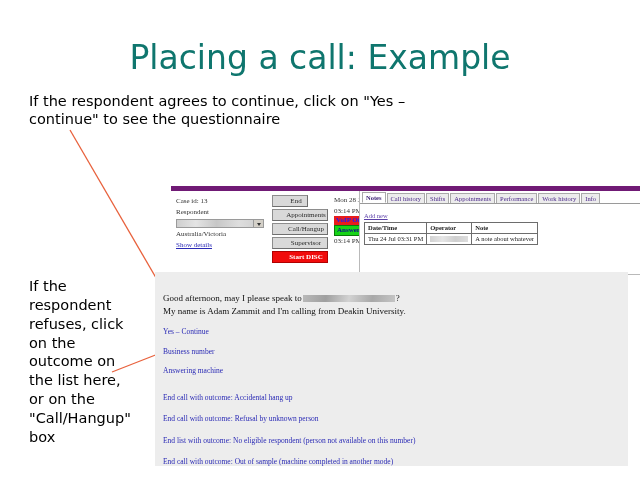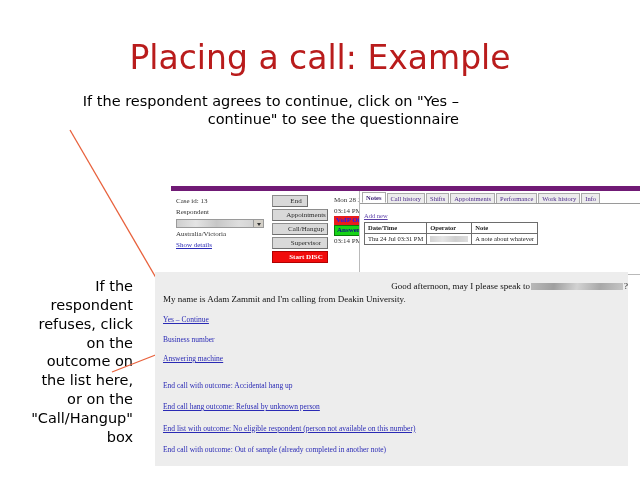--- a/index.html
+++ b/index.html
@@ -19,33 +19,32 @@
   
   #slide-title {
     position: absolute;
     left: 0;
     top: 38px;
     width: 640px;
     text-align: center;
     font-size: 33px;
     font-weight: 400;
     letter-spacing: 0px;
-    color: #b91c1c;
+    color: #0f766e;
     font-family: "DejaVu Sans", sans-serif;
   }
 
   
   .annot {
     position: absolute;
     font-family: "DejaVu Sans", sans-serif;
     color: #000000;
     font-size: 14.5px;
     line-height: 1.25;
     white-space: pre-line;
-    text-align: right;
   }
   #annot-top {
     left: 29px;
     top: 92px;
     width: 430px;
   }
   #annot-left {
     left: 29px;
     top: 277px;
     width: 104px;
@@ -275,36 +274,35 @@
     background: #ededed;
   }
   .script-line {
     font-family: "Liberation Serif", serif;
     font-size: 9px;
     color: #111;
     line-height: 1.45;
     margin-left: 8px;
     white-space: nowrap;
   }
-  #script-1 { padding-top: 8px; text-align: right; }
+  #script-1 { padding-top: 20px; }
   .name-redact {
     display: inline-block;
     width: 92px;
     height: 7px;
     background: linear-gradient(100deg,#b9b9b9,#9f9f9f 25%,#d2d2d2 50%,#a8a8a8 75%,#c5c5c5);
     vertical-align: middle;
     margin: 0 1px;
   }
   .opt-link {
     display: block;
     margin-left: 8px;
     font-family: "Liberation Serif", serif;
     font-size: 7.5px;
     color: #2a2ab5;
-    text-decoration: underline;
     line-height: 1.4;
     white-space: nowrap;
   }
   .opt-link.nounderline { text-decoration: none; }
   #opt-group-a .opt-link { margin-top: 9px; }
   #opt-group-b .opt-link { margin-top: 11px; }
   #opt-group-b { margin-top: 16px; }
 </style>
 </head>
 <body>
@@ -403,19 +401,19 @@
     <div class="script-line">My name is Adam Zammit and I'm calling from Deakin University.</div>
 
     <div id="opt-group-a">
       <span class="opt-link">Yes – Continue</span>
       <span class="opt-link nounderline">Business number</span>
       <span class="opt-link">Answering machine</span>
     </div>
 
     <div id="opt-group-b">
       <span class="opt-link nounderline">End call with outcome: Accidental hang up</span>
-      <span class="opt-link">End call hang outcome: Refusal by unknown person</span>
+      <span class="opt-link">End call with outcome: Refusal by unknown person</span>
       <span class="opt-link">End list with outcome: No eligible respondent (person not available on this number)</span>
-      <span class="opt-link nounderline">End call with outcome: Out of sample (already completed in another note)</span>
+      <span class="opt-link nounderline">End call with outcome: Out of sample (machine completed in another mode)</span>
     </div>
 
   </div>
 </div>
 
 </body></html>

